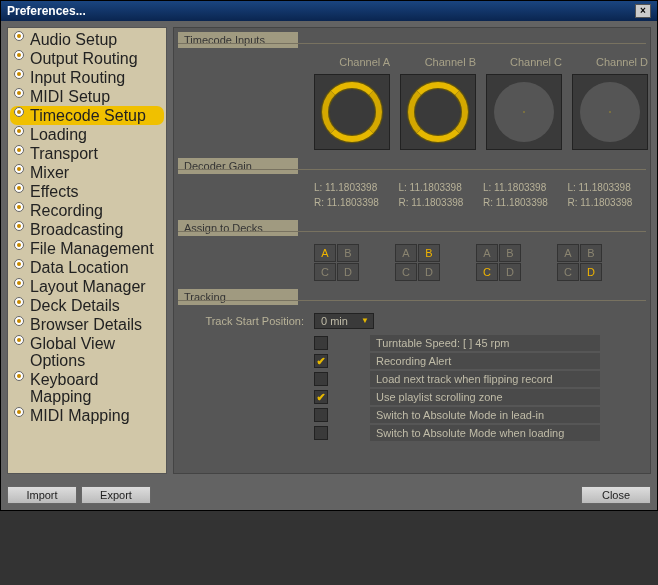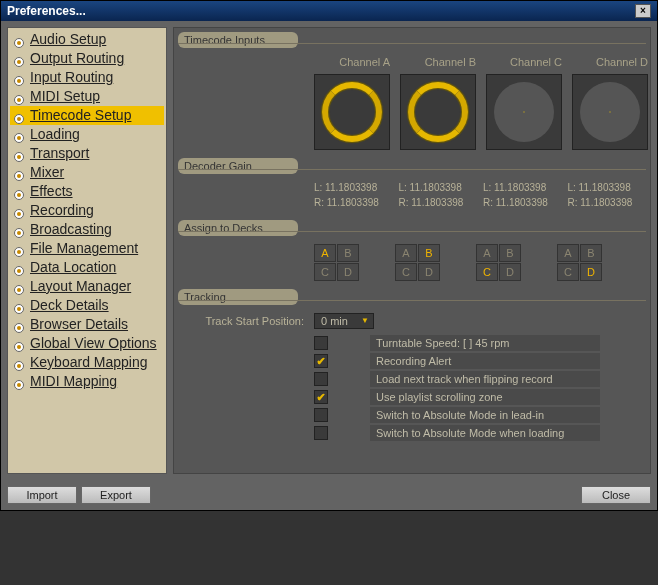--- a/index.html
+++ b/index.html
@@ -2,26 +2,26 @@
 <html><head>
 <meta charset="utf-8">
 <style>
 * { box-sizing: border-box; margin: 0; padding: 0; font-family: Arial, sans-serif; }
 body { background: #333; width: 658px; height: 585px; overflow: hidden; }
 .window { border: 1px solid #000; background: #636363; width: 658px; height: 511px; display: flex; flex-direction: column; }
 .titlebar { background: linear-gradient(#1a4580, #0a2550); color: #fff; font-size: 12px; font-weight: bold; padding: 3px 6px; display: flex; align-items: center; justify-content: space-between; height: 20px; }
 .titlebar .close { width: 16px; height: 14px; background: #ccc; border: 1px solid #555; font-size: 10px; text-align: center; line-height: 12px; color: #000; font-weight: bold; }
 .content { flex: 1; display: flex; padding: 6px; gap: 6px; }
 .sidebar { width: 160px; background: #d1c7a8; border: 1px solid #555; padding: 2px; overflow-y: auto; }
-.sidebar-item { display: flex; align-items: flex-end; padding: 1px 4px; font-size: 14px; color: #222; cursor: pointer; line-height: 17px; text-decoration: underline; }
-.sidebar-item.selected { background: #f0c000; }
+.sidebar-item { display: flex; align-items: flex-start; padding: 1px 4px; font-size: 16px; color: #222; cursor: pointer; line-height: 17px; }
+.sidebar-item.selected { background: #f0c000; border-radius: 7px; }
 .radio { width: 10px; height: 10px; border: 1px solid #666; border-radius: 50%; background: #fff; margin-right: 6px; display: inline-flex; align-items: center; justify-content: center; flex-shrink: 0; }
 .radio .dot { width: 4px; height: 4px; border-radius: 50%; background: #c78a00; }
 .main { flex: 1; background: #565656; border: 1px solid #444; padding: 4px; display: flex; flex-direction: column; gap: 4px; color: #c0bca8; font-size: 11px; overflow: hidden; }
-.section-header { background: #a09a80; color: #333; font-size: 11px; padding: 2px 6px; width: 120px; border-radius: 6px; }
+.section-header { background: #a09a80; color: #333; font-size: 11px; padding: 2px 6px; width: 120px; }
 .section-rule { border-top: 1px solid #787260; margin-top: -9px; margin-bottom: 4px; }
 .channels { display: flex; gap: 10px; padding: 4px 0 4px 136px; }
 .channel { text-align: center; width: 80px; }
 .channel-label { color: #a8a288; font-size: 11px; margin-bottom: 6px; text-align: right; }
 .scope { width: 76px; height: 76px; background: #3a3a3a; border: 1px solid #222; display: flex; align-items: center; justify-content: center; }
 .ring { position: relative; width: 60px; height: 60px; border-radius: 50%; border: 6px solid #e6b800; border-color: #e6b800 #d4a800 #e6b800 #d4a800; box-shadow: 0 0 1px 1px #6b5b00 inset, 0 0 1px 1px #6b5b00; }
 .blank-circle { width: 60px; height: 60px; border-radius: 50%; background: #555; position: relative; }
 .blank-circle::after { content: ""; position: absolute; top: 50%; left: 50%; width: 2px; height: 2px; background: #7a7040; transform: translate(-50%, -50%); }
 .gain-row { display: flex; padding: 4px 0 4px 136px; gap: 6px; }
 .gain-col { width: 82px; color: #b8b298; font-size: 10px; overflow: hidden; white-space: nowrap; }

